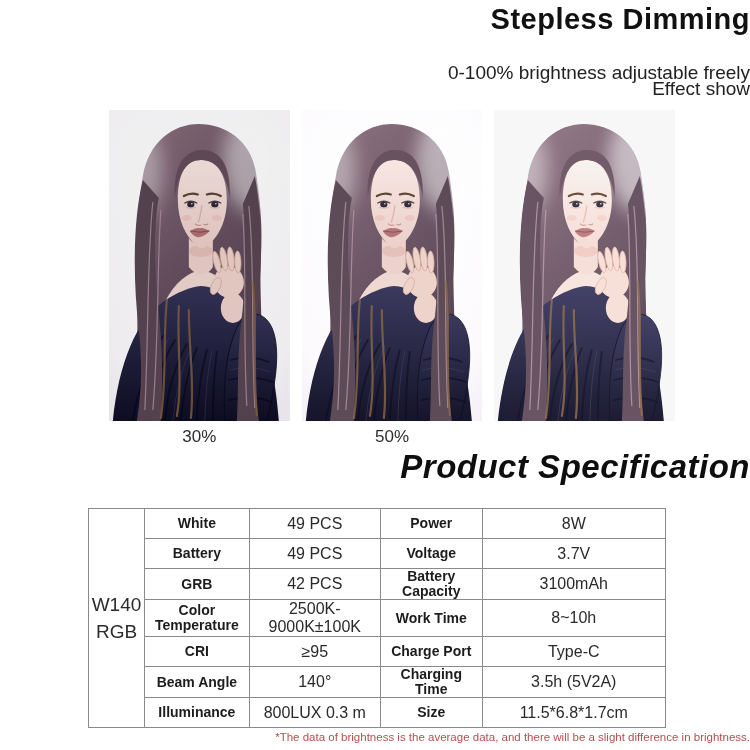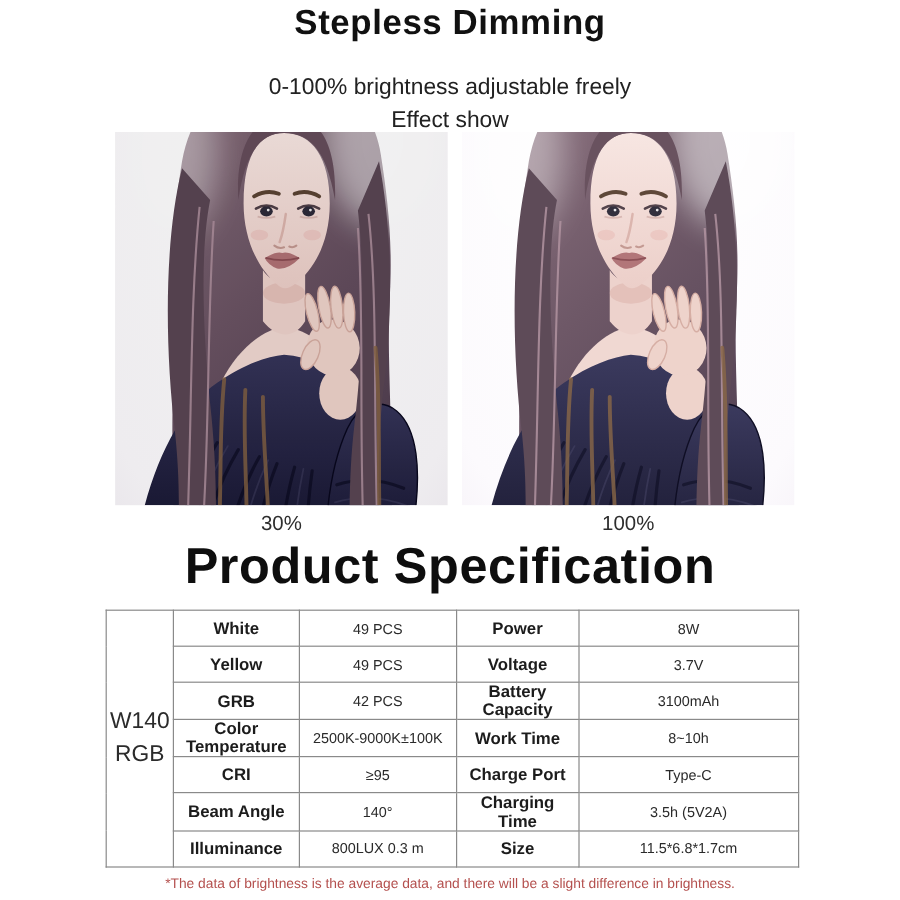--- a/index.html
+++ b/index.html
@@ -1,47 +1,47 @@
 <!DOCTYPE html>
 <html><head>
 <meta charset="utf-8">
 <style>
   html,body{margin:0;padding:0;background:#ffffff;}
   .stage{
     position:relative;width:750px;height:750px;background:#ffffff;
     font-family:"Liberation Sans",sans-serif;color:#1a1a1a;overflow:hidden;
   }
-  .centered{position:absolute;left:0;width:750px;text-align:center;}
+  .centered{position:absolute;left:0;width:750px;text-align:right;}
   .page-title{top:3px;font-size:29px;font-weight:700;letter-spacing:.5px;color:#111;}
   .page-sub{top:50px;font-size:19px;color:#222;margin-top:12px;}
-  .page-cap{top:78px;font-size:19px;color:#222;margin-top:12px;}
-
-  .photos{position:absolute;left:96px;top:110px;width:566px;display:flex;gap:12px;}
+  .page-cap{top:78px;font-size:19px;color:#222;}
+
+  .photos{position:absolute;left:109px;top:110px;width:566px;display:flex;gap:12px;}
   .panel{flex:1;display:flex;flex-direction:column;}
   .photo{width:100%;height:311px;display:block;background:#fdfcfe;}
   .panel:nth-child(1) .photo{filter:brightness(.92) contrast(1.06);}
   .panel:nth-child(2) .photo{filter:brightness(1.0);}
   .panel:nth-child(3) .photo{filter:brightness(1.09) contrast(.94);}
   .panel-label{text-align:center;font-size:17px;color:#2e2e2e;margin-top:6px;height:20px;}
 
-  .spec-heading{top:448px;font-size:42px;font-weight:700;letter-spacing:.5px;color:#0e0e0e;}
+  .spec-heading{top:448px;font-size:33px;font-weight:700;letter-spacing:.5px;color:#0e0e0e;font-style:italic;}
 
   table.spec{
     position:absolute;left:88px;top:508px;border-collapse:collapse;
     border:1px solid #6f6f6f;table-layout:fixed;
   }
   table.spec td{
     border:1px solid #8a8a8a;height:29px;text-align:center;vertical-align:middle;
     overflow:hidden;
   }
   td.model-cell{font-size:19px;color:#2b2b2b;line-height:27px;font-weight:400;}
   td.lbl{font-weight:700;font-size:14px;color:#1c1c1c;line-height:1.08;}
   td.lbl1{padding:0 10px;}
   td.lbl2{padding:0 2px;margin-left:48px;}
-  td.val{font-size:12px;color:#2a2a2a;padding:0 2px;}
+  td.val{font-size:16px;color:#2a2a2a;padding:0 2px;}
 
   .footnote{top:731px;font-size:11.5px;color:#b4504e;}
   .hidden-defs{position:absolute;width:0;height:0;overflow:hidden;}
 </style>
 </head>
 <body>
 
 <svg class="hidden-defs" aria-hidden="true">
   <defs>
     <radialGradient id="bgG" cx="0.5" cy="0.3" r="1">
@@ -159,21 +159,26 @@
     <figure class="panel" style="margin:0">
       <svg class="photo">
           <use href="#portrait"></use>
         </svg>
       <figcaption class="panel-label">30%</figcaption>
     </figure>
     <figure class="panel" style="margin:0">
       <svg class="photo">
           <use href="#portrait"></use>
         </svg>
-      <figcaption class="panel-label">100%</figcaption>
+      <figcaption class="panel-label">50%</figcaption>
+    </figure>
+    <figure class="panel" style="margin:0">
+      <svg class="photo">
+          <use href="#portrait"></use>
+        </svg>
     </figure>
   </div>
 
   <div class="centered spec-heading">Product Specification</div>
 
   <table class="spec">
     <colgroup>
       <col style="width:56px">
         <col style="width:100px">
         <col style="width:131px">
@@ -185,21 +190,21 @@
         <td class="model-cell" rowspan="7">
           <div>W140</div>
           <div>RGB</div>
         </td>
         <td class="lbl lbl1">White</td>
         <td class="val">49 PCS</td>
         <td class="lbl lbl2">Power</td>
         <td class="val">8W</td>
       </tr>
       <tr>
-        <td class="lbl lbl1">Yellow</td>
+        <td class="lbl lbl1">Battery</td>
         <td class="val">49 PCS</td>
         <td class="lbl lbl2">Voltage</td>
         <td class="val">3.7V</td>
       </tr>
       <tr>
         <td class="lbl lbl1">GRB</td>
         <td class="val">42 PCS</td>
         <td class="lbl lbl2">Battery Capacity</td>
         <td class="val">3100mAh</td>
       </tr>

